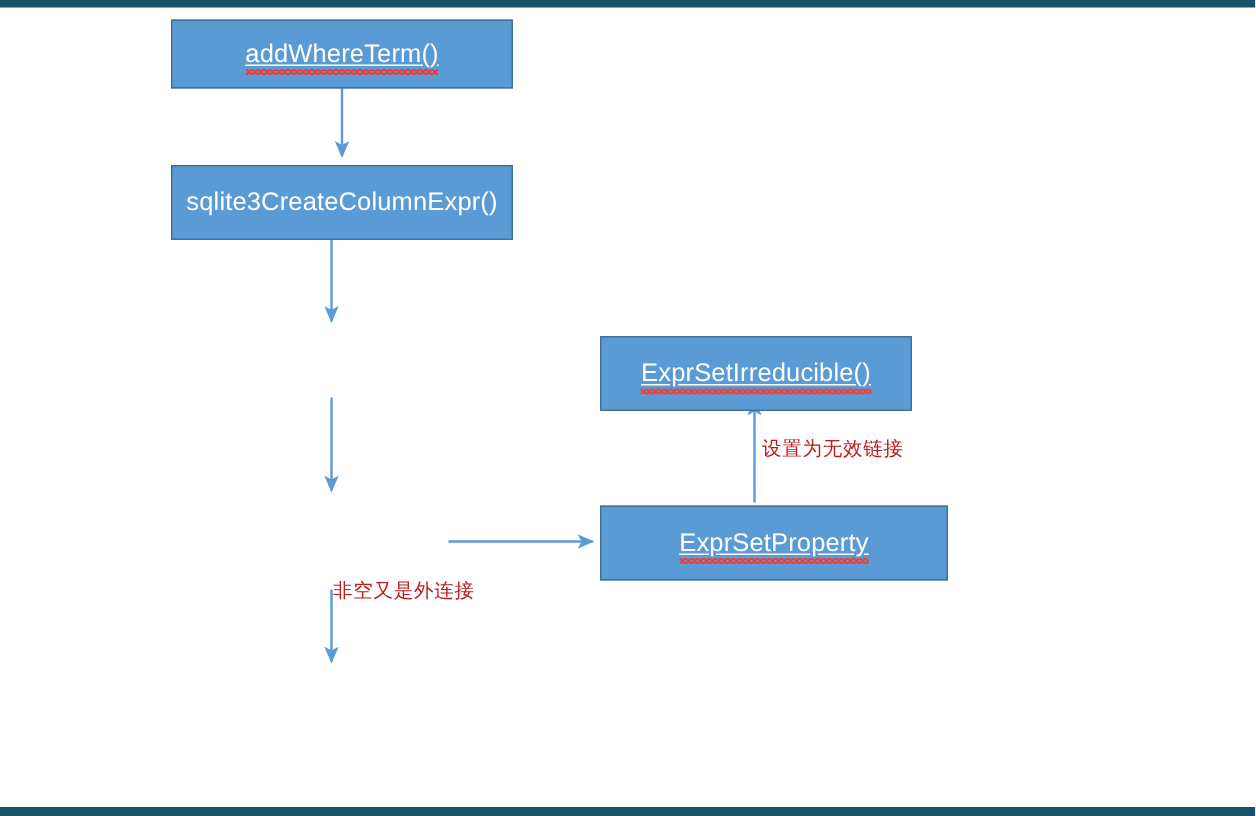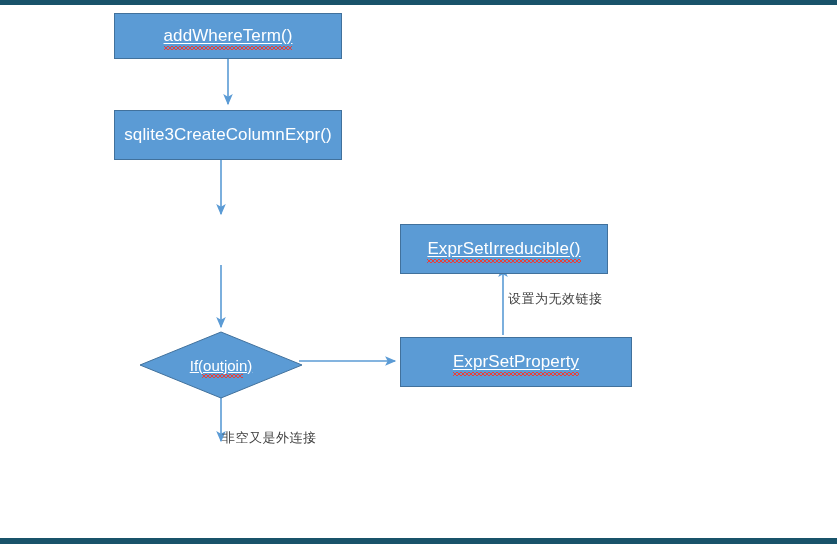--- a/index.html
+++ b/index.html
@@ -126,21 +126,21 @@
     left: 0;
     top: 0;
     width: 837px;
     height: 533px;
     pointer-events: none;
   }
 
   
   .edge-label {
     position: absolute;
-    color: #404040;
+    color: #b91c1c;
     font-size: 13px;
     font-family: "DejaVu Sans", "Liberation Sans", sans-serif;
     white-space: nowrap;
     letter-spacing: 0.5px;
   }
 </style>
 </head>
 <body>
 
 <div id="page">
@@ -172,39 +172,28 @@
 
     <div class="node" style="left:114px; top:8px; width:228px; height:46px;">
       <span class="label spell">addWhereTerm()</span>
     </div>
 
     <div class="node" style="left:114px; top:105px; width:228px; height:50px;">
       <span class="label">sqlite3CreateColumnExpr()</span>
     </div>
 
 
-    <div class="diamond-wrap" style="left:140px; top:327px; width:162px; height:66px;">
-      <svg width="162" height="66" viewBox="0 0 162 66">
-        <polygon points="81,0 162,33 81,66 0,33" fill="#5b9bd5" stroke="#41719c" stroke-width="1"></polygon>
-      </svg>
-      <div class="diamond-label">
-        <span class="inner">
-          <span>If(outjoin)</span>
-          <span class="squig-part"></span>
-        </span>
-      </div>
-    </div>
 
 
     <div class="node" style="left:400px; top:207px; width:208px; height:50px;margin-top:12px;">
       <span class="label spell">ExprSetIrreducible()</span>
     </div>
 
     <div class="node" style="left:400px; top:332px; width:232px; height:50px;">
       <span class="label spell">ExprSetProperty</span>
     </div>
 
     <div class="edge-label" style="left:508px; top:285px;">设置为无效链接</div>
 
-    <div class="edge-label" style="left:222px; top:424px;">非空又是外连接</div>
+    <div class="edge-label" style="left:222px; top:380px;">非空又是外连接</div>
 
   </div>
 </div>
 
 </body></html>

